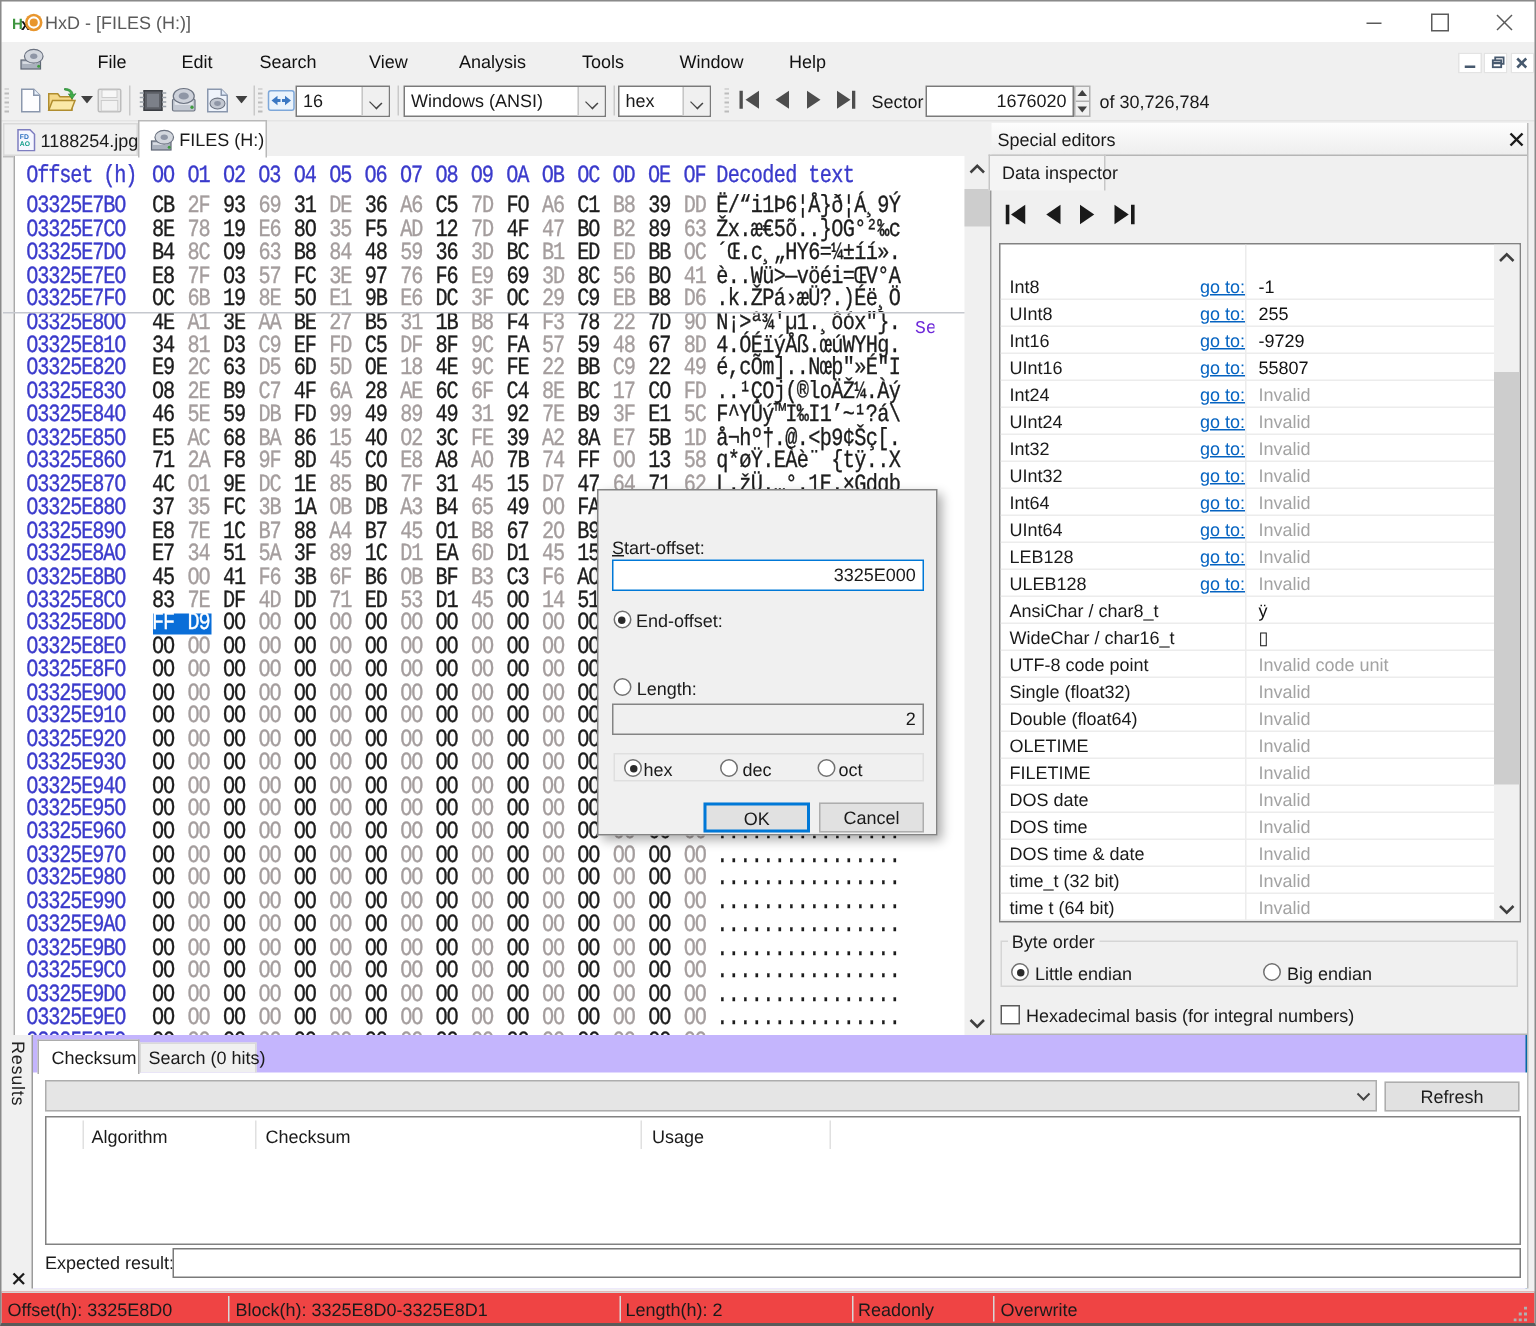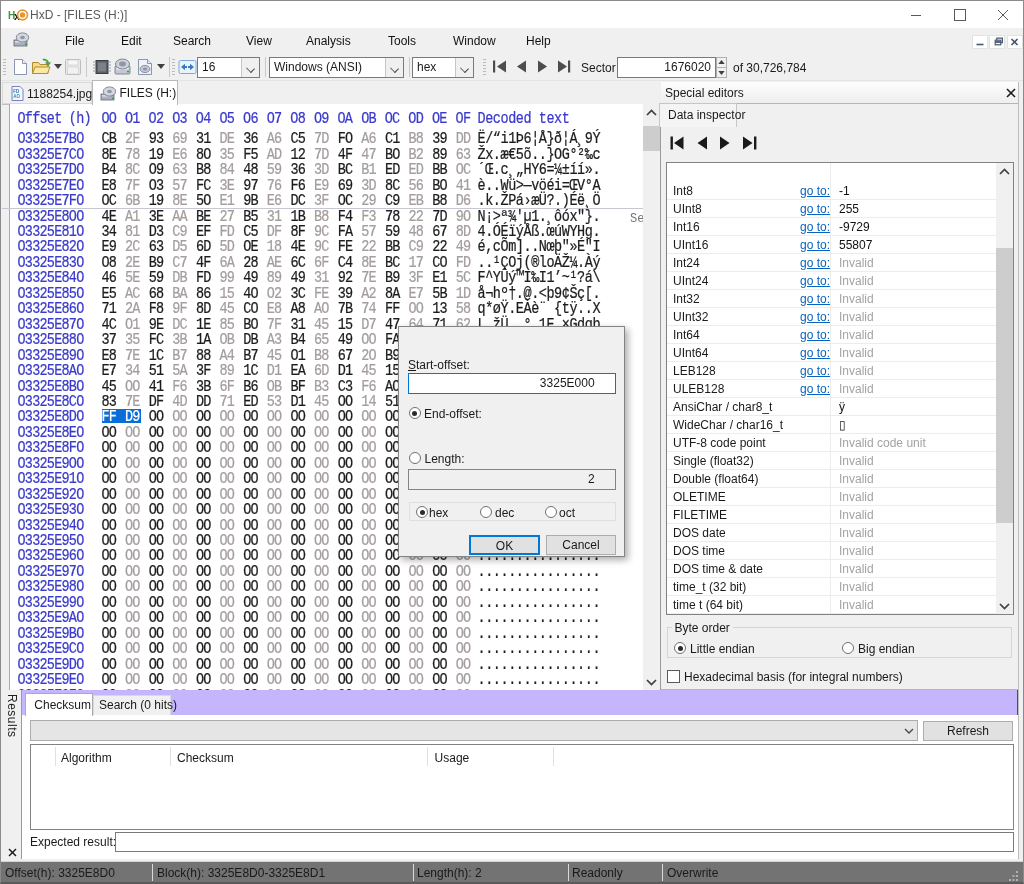--- a/index.html
+++ b/index.html
@@ -28,21 +28,21 @@
 #hexclip{position:absolute;left:0;top:0;width:633px;height:586px;overflow:hidden}
 .hr{position:absolute;left:0;width:633px;height:15.45px;line-height:15.45px;font-family:"Liberation Mono",monospace;font-size:13.5px;letter-spacing:-.77px;white-space:pre;-webkit-text-stroke:.2px;transform:scaleY(1.22);transform-origin:50% 50%}
 .hr .o{position:absolute;left:7.5px;color:#3a3acb}
 .hr .b{position:absolute;left:91.4px;word-spacing:1.62px}
 .hr .d{position:absolute;left:467.5px;letter-spacing:-.44px;color:#1c1c1c}
 .hr b{font-weight:normal;color:#1c1c1c}
 .hr i{font-style:normal;color:#a49d9d}
 .hr u{text-decoration:none;color:#fff;position:relative;z-index:2}
 .hdc{color:#3a3acb!important}
 #selrect{position:absolute;left:91.5px;top:305.4px;width:39px;height:13.8px;background:#0a6ed8}
-#sectxt{position:absolute;left:620px;width:13px;overflow:hidden;color:#737373;font-family:"Liberation Mono",monospace;font-size:12px}
+#sectxt{position:absolute;left:600px;width:13px;overflow:hidden;color:#6d28d9;font-family:"Liberation Mono",monospace;font-size:12px}
 
 .sb{position:absolute;background:#f0f0f0}
 .sbthumb{position:absolute;background:#cdcdcd}
 
 #sphead{position:absolute;left:661px;top:82px;width:357px;height:22px;background:linear-gradient(#fdfdfd,#eee);border-bottom:1px solid #b5b5b5}
 #insptab{position:absolute;left:659px;top:103px;width:78px;height:24px;background:#f4f4f4;border:1px solid #c6c6c6;border-bottom:0}
 #instable{position:absolute;left:666px;top:162px;width:348px;height:453px;background:#fff;border:1px solid #828282;overflow:hidden}
 .ir{position:absolute;left:0;width:329px;height:18.02px;line-height:18px;border-bottom:1px solid #ececec}
 .ir .nm{position:absolute;left:6px}
 .ir .gt{position:absolute;right:166px;color:#0563c1;text-decoration:underline}
@@ -63,28 +63,28 @@
 #bcontent{position:absolute;left:0px;top:25px;width:996px;height:144px;background:#fff}
 .btab1{position:absolute;left:3px;top:3px;width:68px;height:23px;background:#fff;border:1px solid #acacac;border-bottom:0;z-index:2}
 .btab2{position:absolute;left:71px;top:5px;width:78px;height:20px;background:#f0f0f0;border:1px solid #d9d9d9;border-bottom:0}
 #ccombo{position:absolute;left:8px;top:30px;width:888px;height:21px;background:#e5e5e5;border:1px solid #adadad}
 #refresh{position:absolute;left:901px;top:31px;width:90px;height:20px;background:#e1e1e1;border:1px solid #adadad;text-align:center;line-height:18px}
 #ctable{position:absolute;left:8px;top:54px;width:984px;height:86px;background:#fff;border:1px solid #828282}
 .chd{position:absolute;top:5px;height:17px;line-height:17px}
 .csep{position:absolute;top:2px;height:19px;width:1px;background:#e0e0e0}
 #expin{position:absolute;left:93px;top:141.6px;width:899px;height:20px;background:#fff;border:1px solid #7a7a7a}
 
-#status{position:absolute;left:1px;top:861px;width:1022px;height:21px;background:#737373;border-top:1px solid #d4d4d4}
+#status{position:absolute;left:1px;top:861px;width:1022px;height:21px;background:#ef4444;border-top:1px solid #d4d4d4}
 #status .st{position:absolute;top:4px}
 .ssep{position:absolute;top:2px;height:17px;width:1px;background:#d8d8d8}
 
 #dlg{position:absolute;left:398px;top:326px;width:227px;height:231px;background:#f0f0f0;border:1px solid #848484;box-shadow:3px 3px 7px rgba(0,0,0,.33);z-index:10}
 #dlg .dtitle{position:absolute;left:0;top:0;width:100%;height:22px;background:#fff}
 #dlg .dtxt{position:absolute;left:6px;top:4px}
-.din{position:absolute;left:8.6px;width:208px;height:21px;background:#fff;border:1px solid #7a7a7a;text-align:right;line-height:19px;padding-right:20px}
+.din{position:absolute;left:8.6px;width:208px;height:21px;background:#fff;border:1px solid #7a7a7a;text-align:right;line-height:19px;padding-right:4px}
 #dlg .lbl{position:absolute}
 .dbtn{position:absolute;top:207.5px;width:70px;height:20px;background:#e1e1e1;border:1px solid #adadad;text-align:center;line-height:18px}
 </style></head><body>
 <div id="title">
 <svg class="abs" style="left:7px;top:6px" width="21" height="16" viewBox="0 0 21 16">
       <text x="0" y="12" font-family="Liberation Sans" font-size="10" font-weight="bold" fill="#3f9640">H</text>
       <text x="6" y="13" font-family="Liberation Sans" font-size="11" font-weight="bold" fill="#111">x</text>
       <circle cx="14.5" cy="8" r="5.8" fill="#e8962e"></circle>
       <circle cx="14.5" cy="8" r="3.4" fill="none" stroke="#fff" stroke-width="1.4"></circle>
     </svg>

